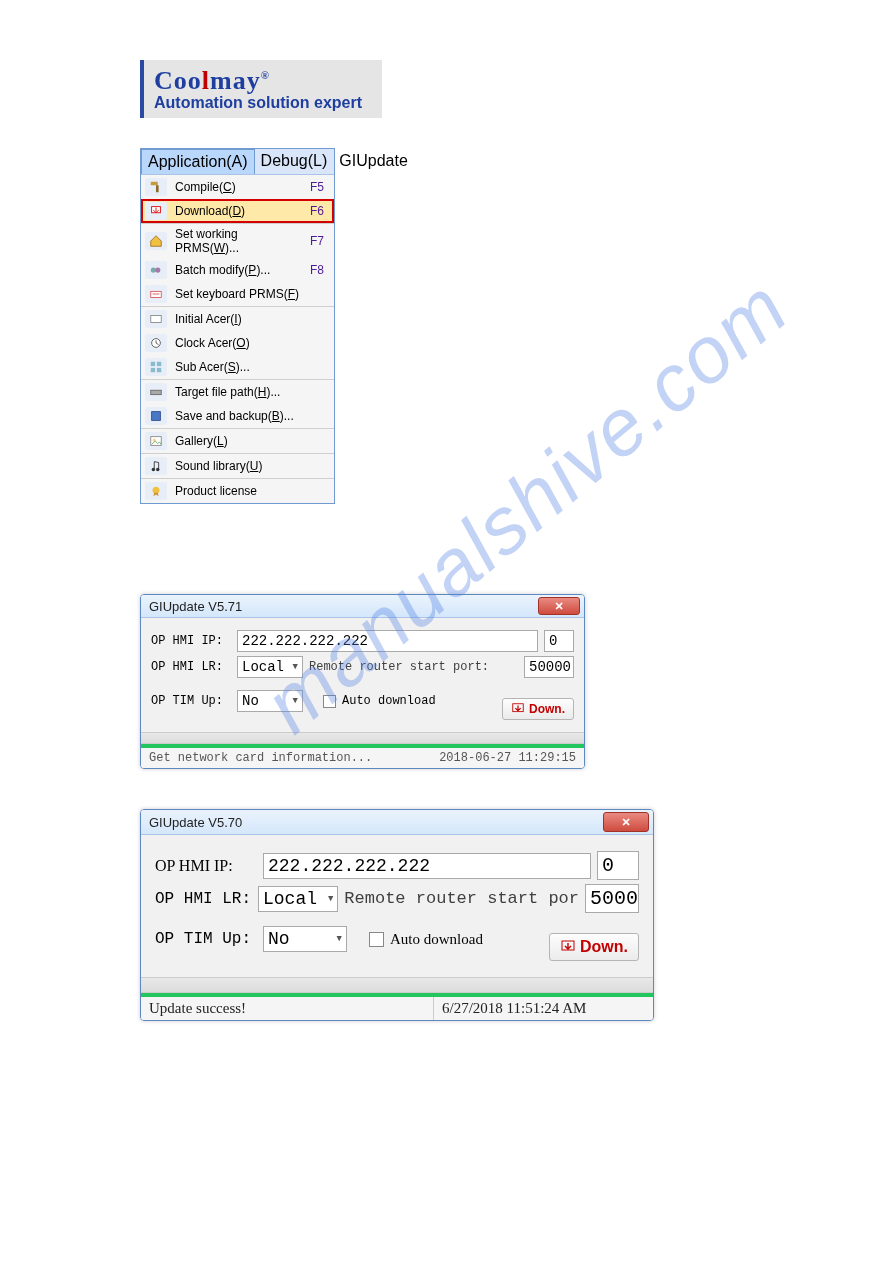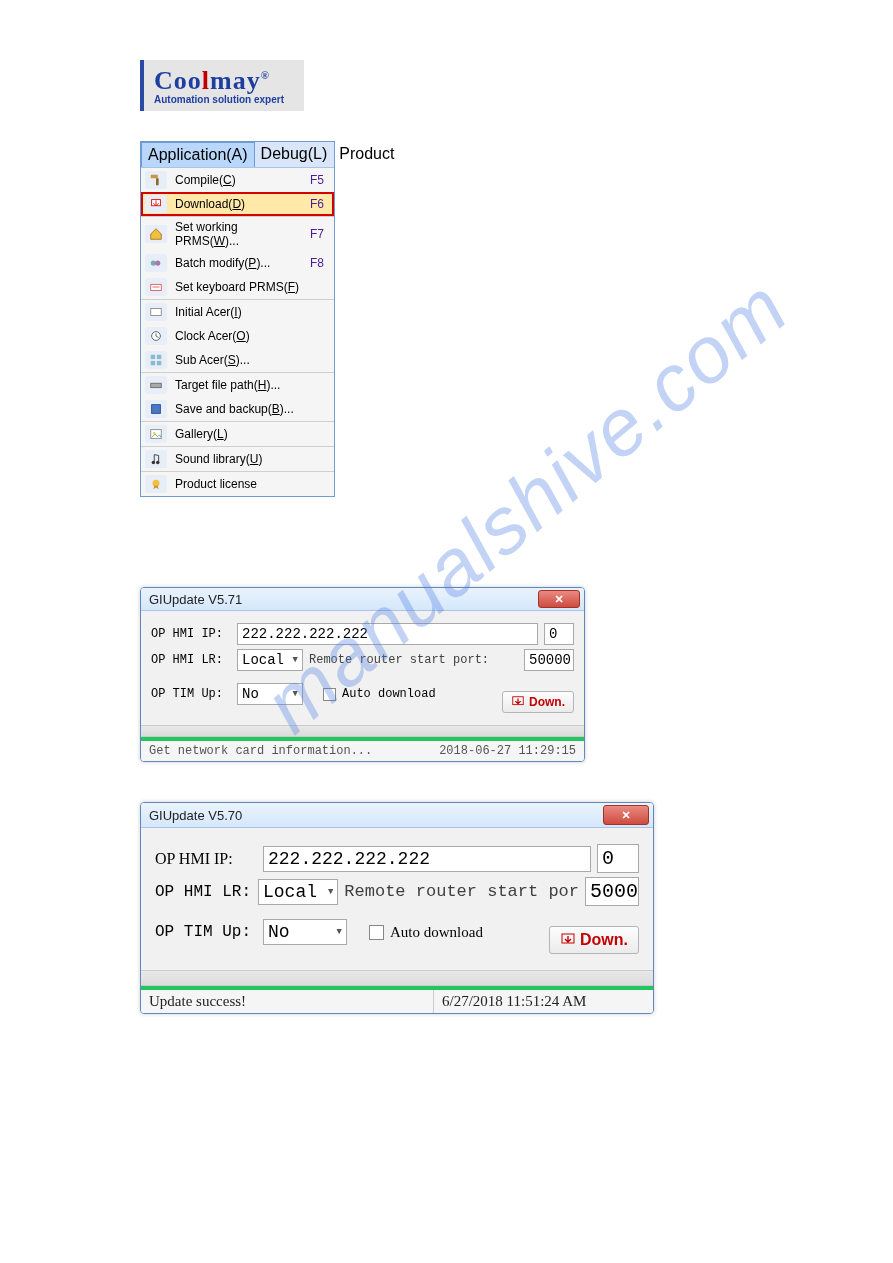--- a/index.html
+++ b/index.html
@@ -25,21 +25,21 @@
   }
   .logo-main {
     font-family: "Times New Roman", serif;
     font-size: 26px;
     font-weight: bold;
     letter-spacing: 1px;
   }
   .logo-main .c1 { color: #1e3ea0; }
   .logo-main .c2 { color: #c10000; }
   .logo-reg { font-size: 11px; vertical-align: super; color: #1e3ea0; }
-  .logo-sub { color: #1e3ea0; font-size: 10px; font-weight: bold; margin-top: -2px; }
+  .logo-sub { color: #1e3ea0; font-size: 16px; font-weight: bold; margin-top: -2px; }
 
   
   .menu-wrap {
     width: 195px;
     border: 1px solid #6f9bd1;
     margin-bottom: 90px;
   }
   .menubar {
     display: flex;
     background: #d9e6f9;
@@ -188,21 +188,21 @@
       <span class="c1">Coo</span><span class="c2">l</span><span class="c1">may</span><span class="logo-reg">®</span>
     </div>
     <div class="logo-sub">Automation solution expert</div>
   </div>
 
   
   <div class="menu-wrap">
     <div class="menubar">
       <div class="tab active">Application(A)</div>
       <div class="tab">Debug(L)</div>
-      <div class="tab">Product</div>
+      <div class="tab">GIUpdate</div>
     </div>
     <div class="menu-body" id="menu-body">
         <div class="menu-group">
           <div class="menu-row">
             <span class="icon-col">
               <svg class="mi" viewBox="0 0 16 16">
                 <rect x="2" y="2" width="8" height="4" fill="#c99a3b"></rect>
                 <rect x="8" y="6" width="3" height="8" fill="#8a6a2a"></rect>
               </svg>
             </span>

